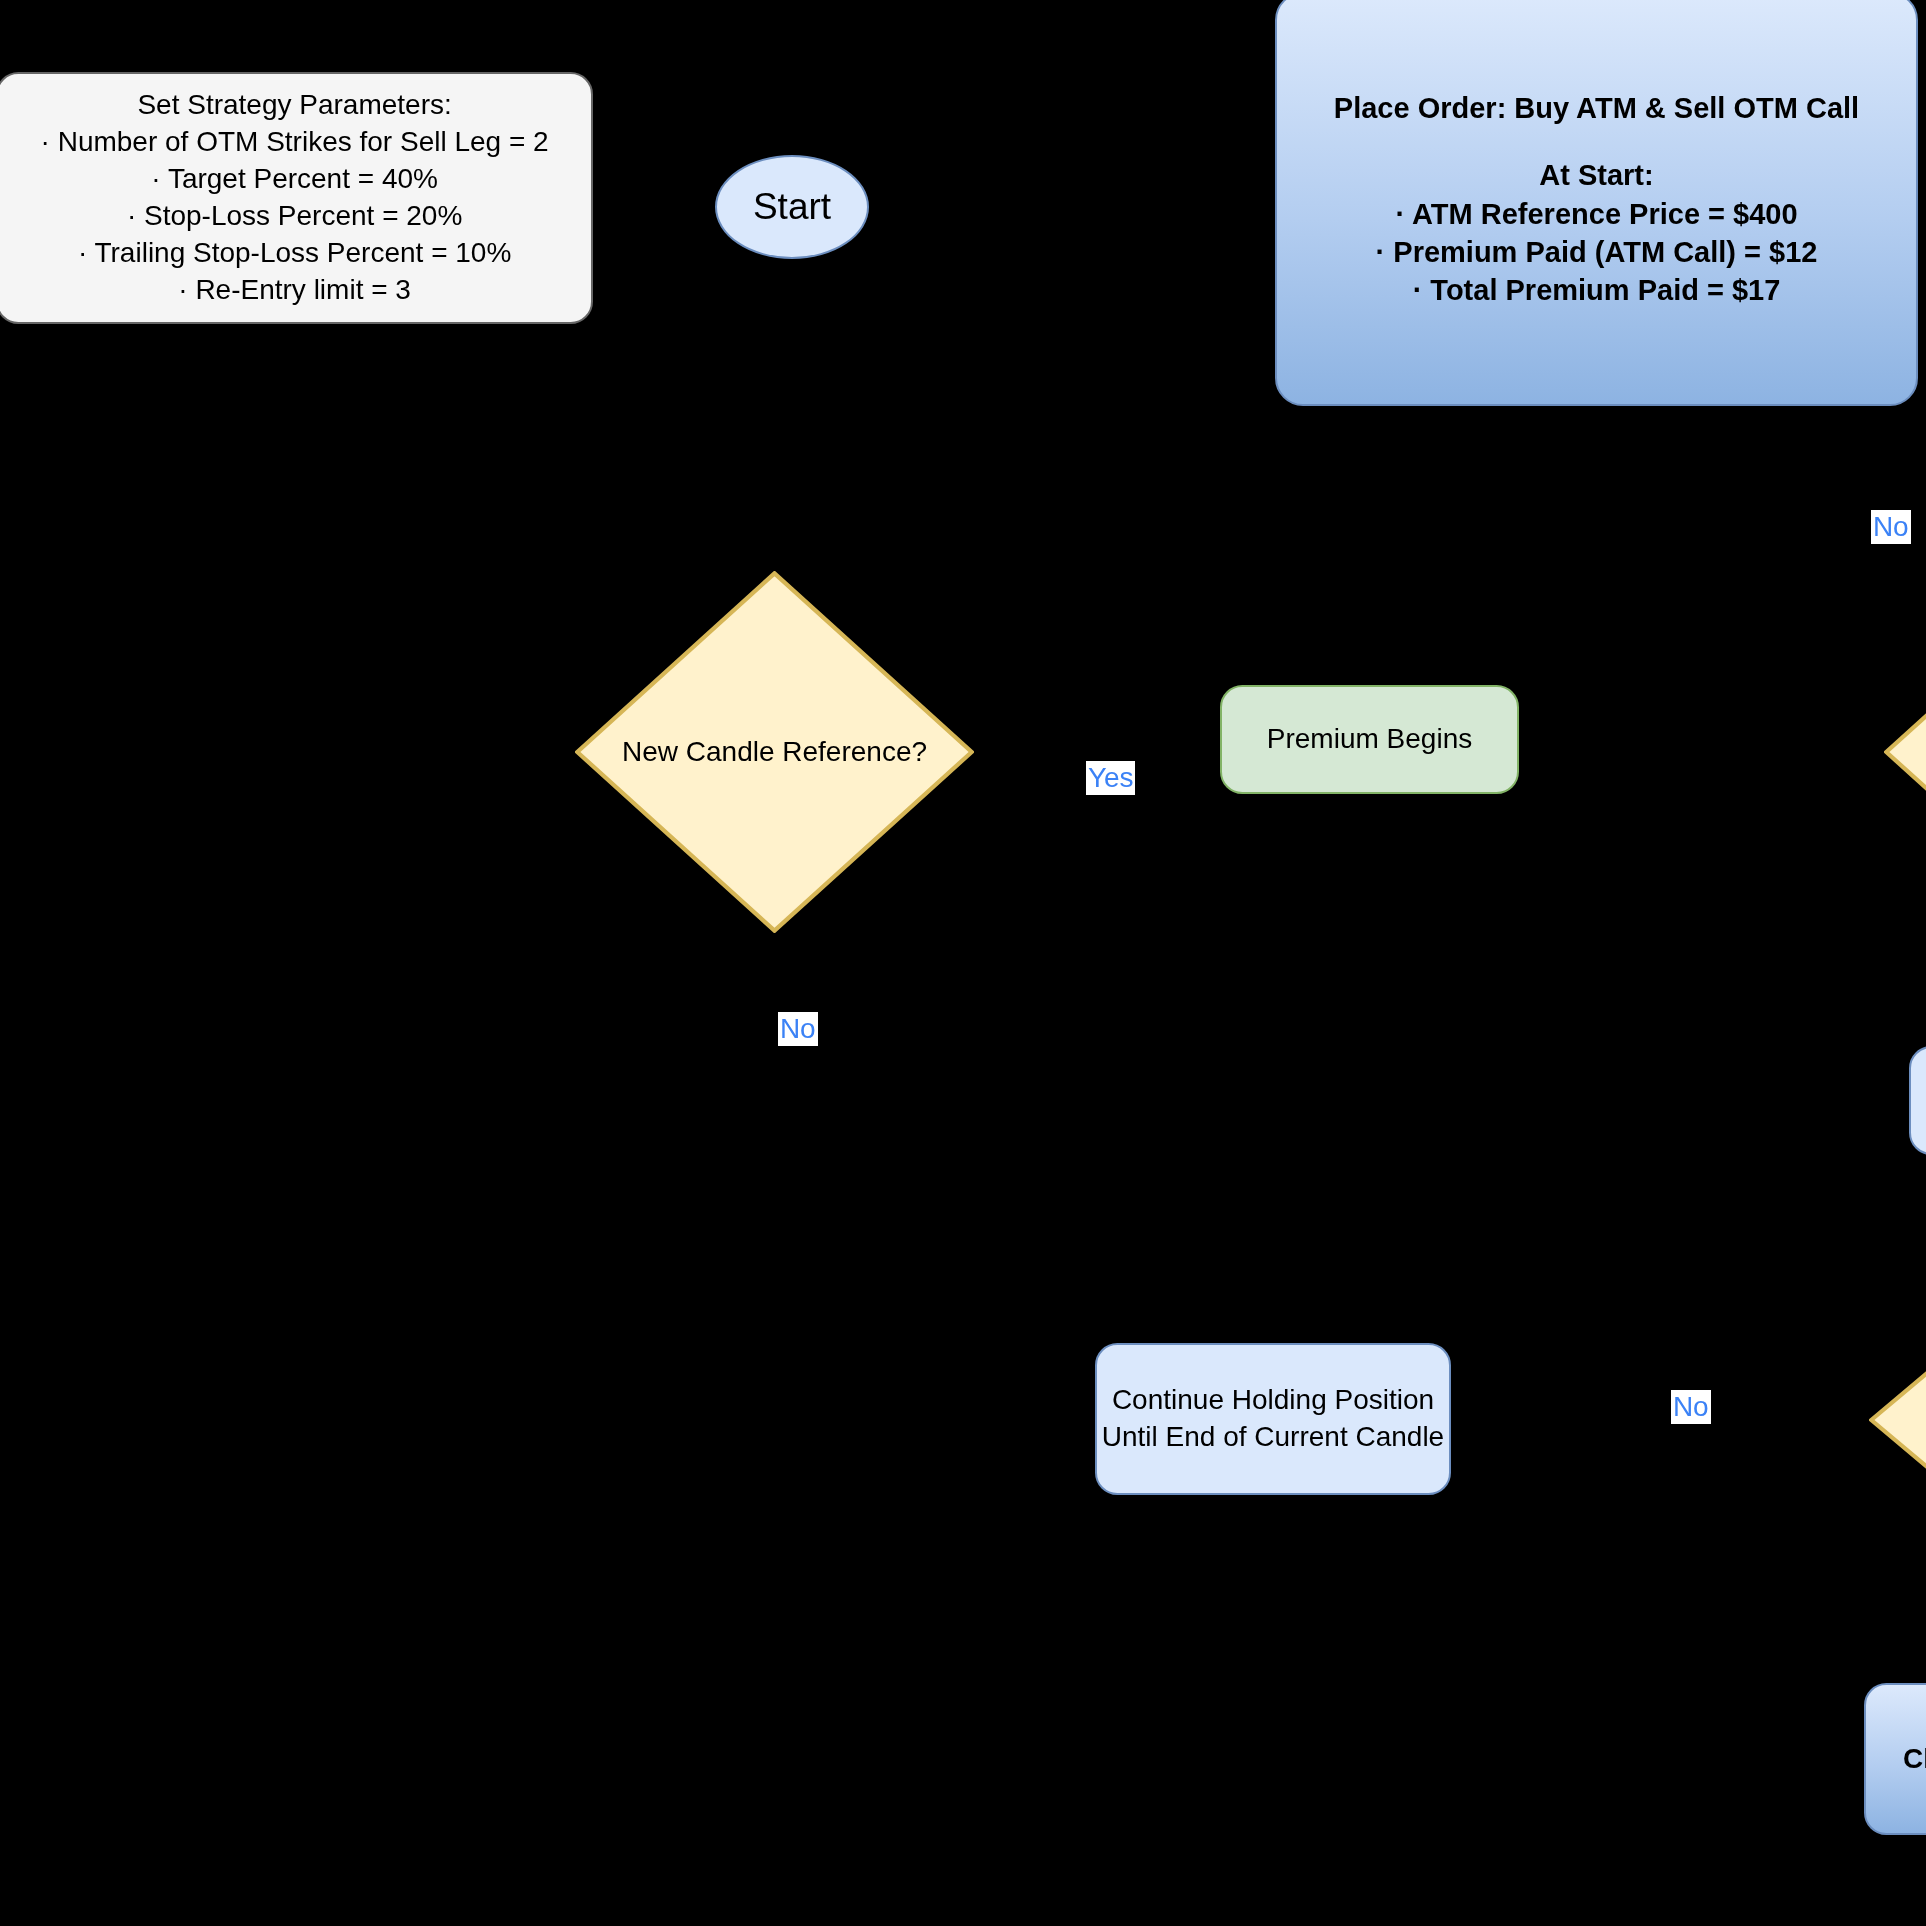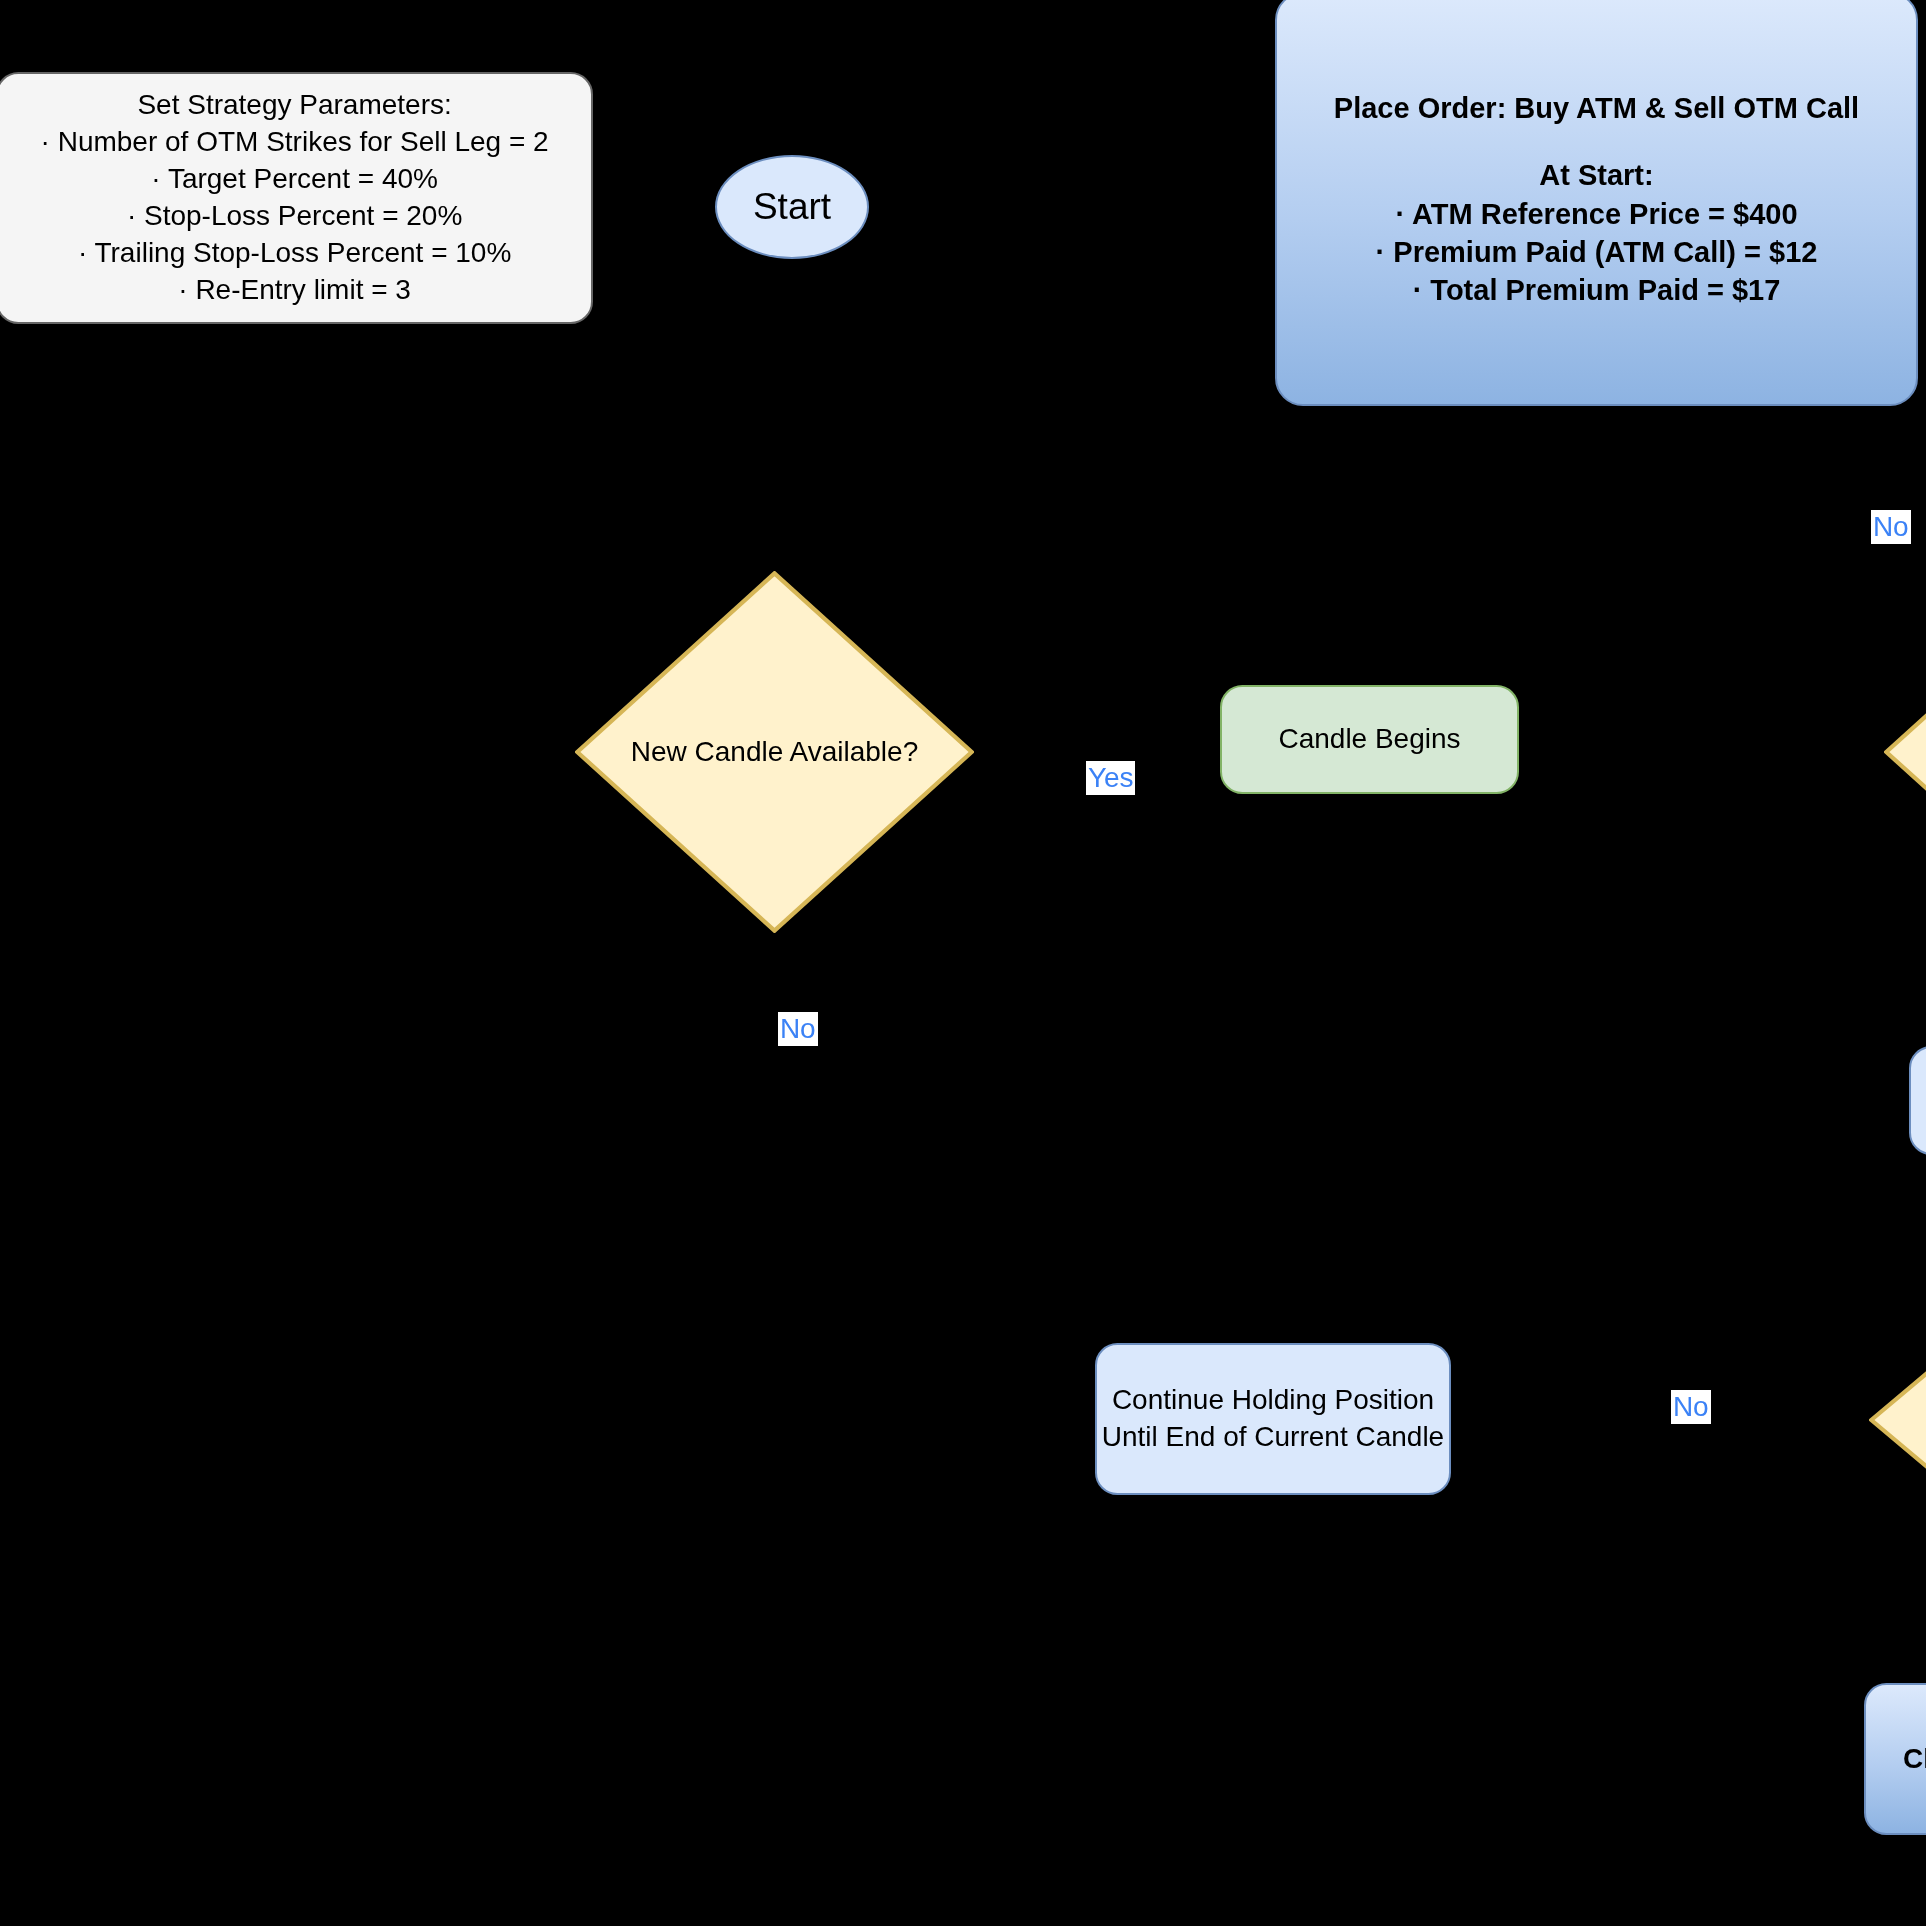--- a/index.html
+++ b/index.html
@@ -114,27 +114,27 @@
     <span class="multiline">· Premium Paid (ATM Call) = $12</span>
     <span class="multiline">· Total Premium Paid = $17</span>
   </div>
 
   <div class="edge-label" style="left:1871px; top:510px; font-size:28px;">No</div>
 
   <div class="diamond-wrap" style="left:575px; top:571px; width:399px; height:362px;">
     <svg viewBox="0 0 1035 940" preserveAspectRatio="none">
       <polygon points="517.5,6 1029,470 517.5,934 6,470" fill="#fff2cc" stroke="#d6b656" stroke-width="11"></polygon>
     </svg>
-    <div class="diamond-label" style="font-size:28px;">New Candle Available?</div>
+    <div class="diamond-label" style="font-size:28px;">New Candle Reference?</div>
   </div>
 
   <div class="edge-label" style="left:1086px; top:721px; font-size:28px;margin-top:40px;">Yes</div>
 
   <div class="node rbox rbox-green" style="left:1220px; top:685px; width:299px; height:109px; font-size:28px;">
-    <span>Candle Begins</span>
+    <span>Premium Begins</span>
   </div>
 
   <div class="diamond-wrap" style="left:1884px; top:571px; width:399px; height:362px;">
     <svg viewBox="0 0 1035 940" preserveAspectRatio="none">
       <polygon points="517.5,6 1029,470 517.5,934 6,470" fill="#fff2cc" stroke="#d6b656" stroke-width="11"></polygon>
     </svg>
     <div class="diamond-label" style="font-size:28px;">Open Positions Exist?</div>
   </div>
 
   <div class="edge-label" style="left:778px; top:1012px; font-size:28px;">No</div>

